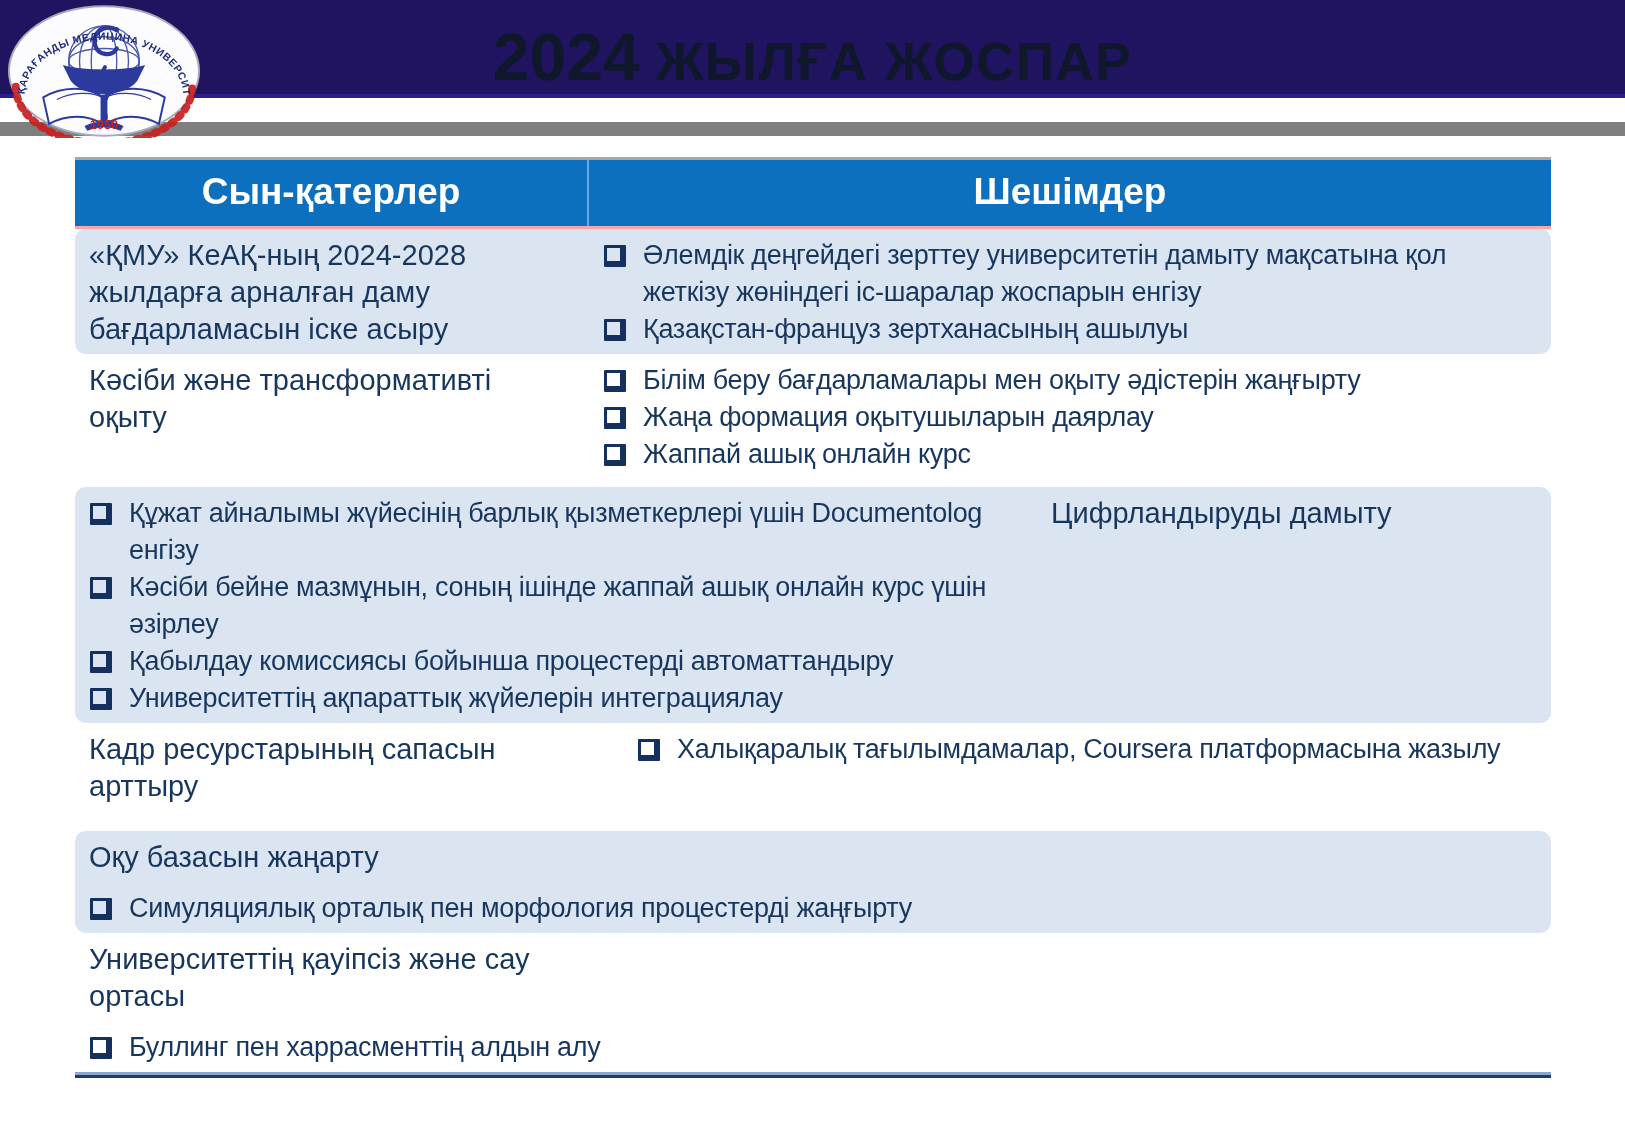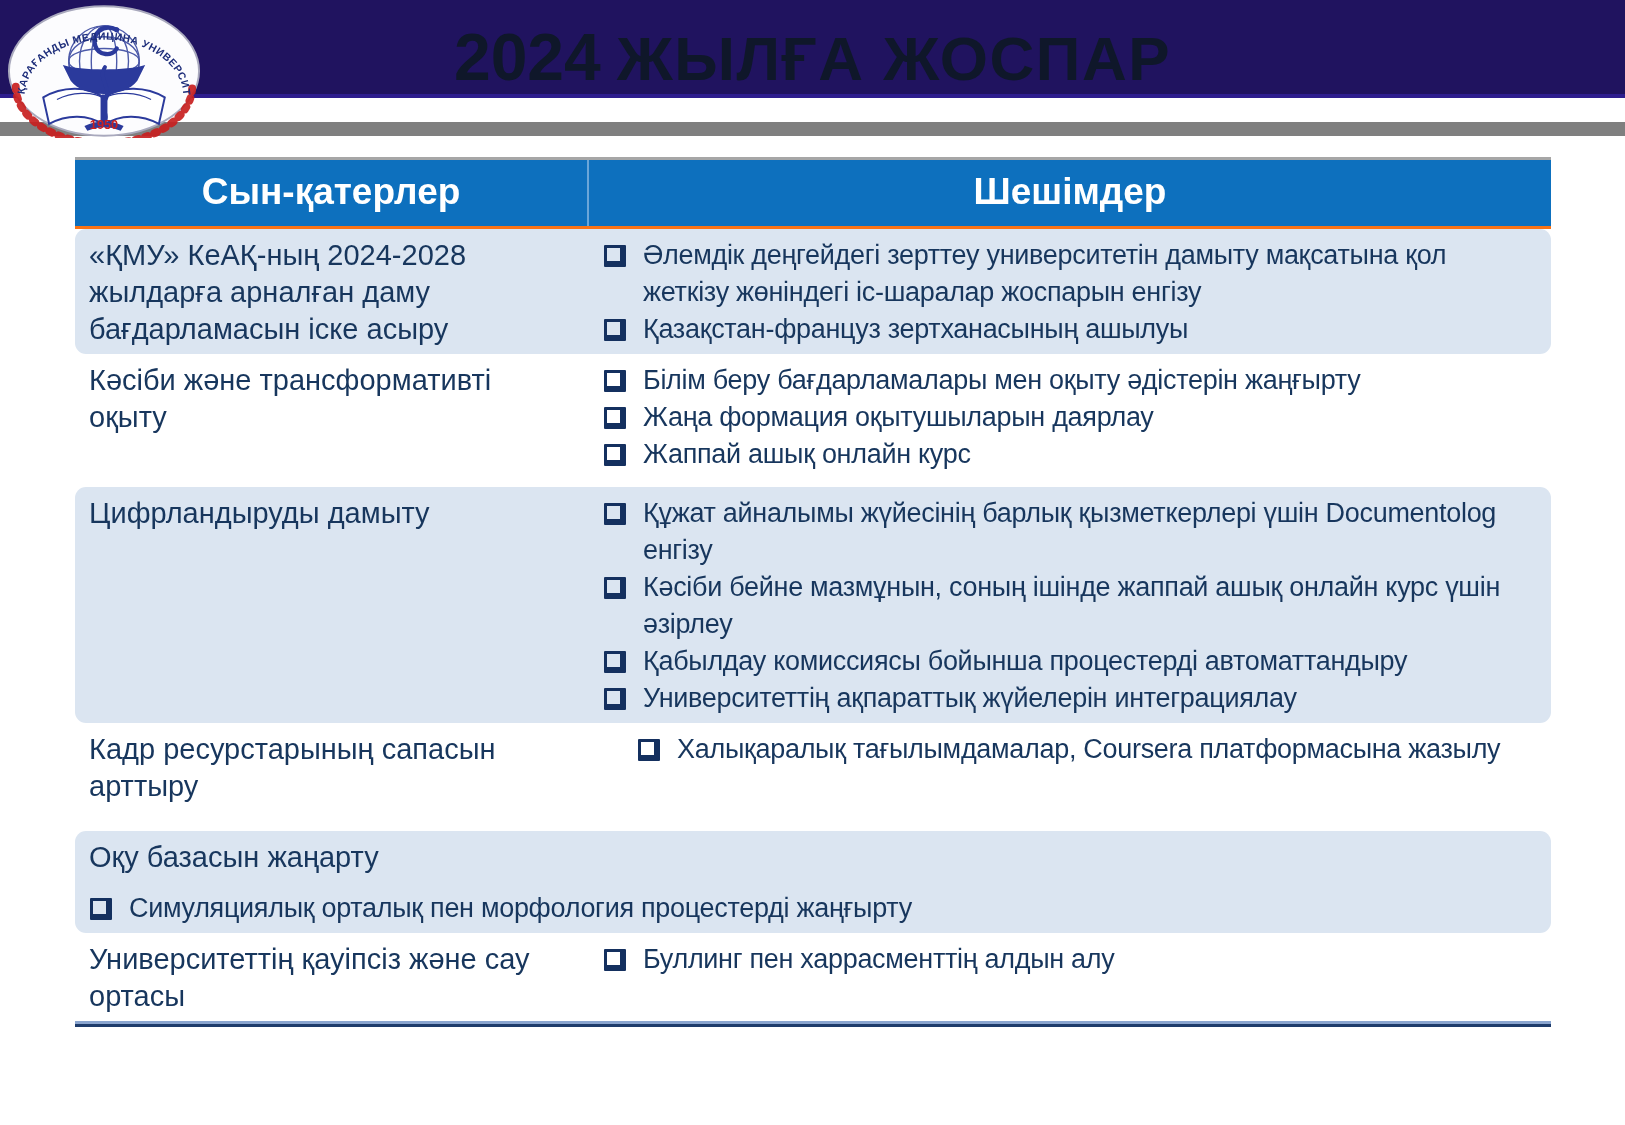--- a/index.html
+++ b/index.html
@@ -16,49 +16,49 @@
     background:#20135f;
     border-bottom:4px solid #2e1d8e;
   }
   .title-wrap{
     position:absolute;top:0;left:0;right:0;height:98px;
     display:flex;align-items:baseline;justify-content:center;
     padding-top:24px;box-sizing:border-box;
     color:#0f172a;gap:16px;
   }
   .title-year{font-size:66px;font-weight:bold;line-height:1;}
-  .title-rest{font-size:62px;font-weight:bold;letter-spacing:1.5px;line-height:1;}
+  .title-rest{font-size:53px;font-weight:bold;letter-spacing:1.5px;line-height:1;}
   .graybar{
     position:absolute;top:122px;left:0;right:0;height:14px;
     background:#7f7f7f;
   }
   
   .logo{position:absolute;top:4px;left:6px;width:196px;height:134px;}
   
   .table{
     position:absolute;left:75px;top:157px;width:1476px;
     border-top:3px solid #a6a6a6;
     font-size:28px;color:#17365d;
   }
   .thead{
     display:flex;background:#0d70be;color:#ffffff;
     font-weight:bold;font-size:37px;
-    border-bottom:3px solid #f97316;
+    border-bottom:3px solid #fca5a5;
   }
   .th1{width:514px;box-sizing:border-box;text-align:center;
        padding:11px 0 13px;border-right:2px solid #6aa6d9;}
   .th2{flex:1;text-align:center;padding:11px 0 13px;}
   .trow{display:flex;background:#ffffff;border-radius:11px;}
   .trow.bandrow{background:#dbe5f1;}
   .trow:nth-child(1){min-height:119px;}
   .trow:nth-child(2){min-height:133px;}
   .trow:nth-child(3){min-height:229px;}
   .trow:nth-child(4){min-height:108px;gap:34px;}
   .trow:nth-child(5){min-height:88px;flex-direction:column;}
-  .trow:nth-child(6){min-height:84px;}
+  .trow:nth-child(6){min-height:84px;flex-direction:column;}
   .c1{
     width:514px;box-sizing:border-box;
     padding:8px 16px 6px 14px;
     font-size:29px;line-height:37px;
   }
   .c2{
     flex:1;box-sizing:border-box;
     padding:8px 20px 6px 12px;
     font-size:27px;line-height:37px;letter-spacing:-0.3px;
   }
@@ -164,41 +164,41 @@
               <span class="bullet"></span>
               <span class="btext">Жаңа формация оқытушыларын даярлау</span>
             </div>
             <div class="bullet-item">
               <span class="bullet"></span>
               <span class="btext">Жаппай ашық онлайн курс</span>
             </div>
           </div>
   </div>
         <div class="trow bandrow">
+    <div class="cell c2 solutions">
+            <div class="bullet-item">
+              <span class="bullet"></span>
+              <span class="btext">Құжат айналымы жүйесінің барлық қызметкерлері үшін Documentolog енгізу</span>
+            </div>
+            <div class="bullet-item">
+              <span class="bullet"></span>
+              <span class="btext">Кәсіби бейне мазмұнын, соның ішінде жаппай ашық онлайн курс үшін әзірлеу</span>
+            </div>
+            <div class="bullet-item">
+              <span class="bullet"></span>
+              <span class="btext">Қабылдау комиссиясы бойынша процестерді автоматтандыру</span>
+            </div>
+            <div class="bullet-item">
+              <span class="bullet"></span>
+              <span class="btext">Университеттің ақпараттық жүйелерін интеграциялау</span>
+            </div>
+          </div>
     <div class="cell c1">
       <span class="challenge-text">Цифрландыруды дамыту</span>
     </div>
-    <div class="cell c2 solutions">
-            <div class="bullet-item">
-              <span class="bullet"></span>
-              <span class="btext">Құжат айналымы жүйесінің барлық қызметкерлері үшін Documentolog енгізу</span>
-            </div>
-            <div class="bullet-item">
-              <span class="bullet"></span>
-              <span class="btext">Кәсіби бейне мазмұнын, соның ішінде жаппай ашық онлайн курс үшін әзірлеу</span>
-            </div>
-            <div class="bullet-item">
-              <span class="bullet"></span>
-              <span class="btext">Қабылдау комиссиясы бойынша процестерді автоматтандыру</span>
-            </div>
-            <div class="bullet-item">
-              <span class="bullet"></span>
-              <span class="btext">Университеттің ақпараттық жүйелерін интеграциялау</span>
-            </div>
-          </div>
   </div>
         <div class="trow">
     <div class="cell c1">
       <span class="challenge-text">Кадр ресурстарының сапасын арттыру</span>
     </div>
     <div class="cell c2 solutions">
             <div class="bullet-item">
               <span class="bullet"></span>
               <span class="btext">Халықаралық тағылымдамалар, Coursera платформасына жазылу</span>
             </div>

